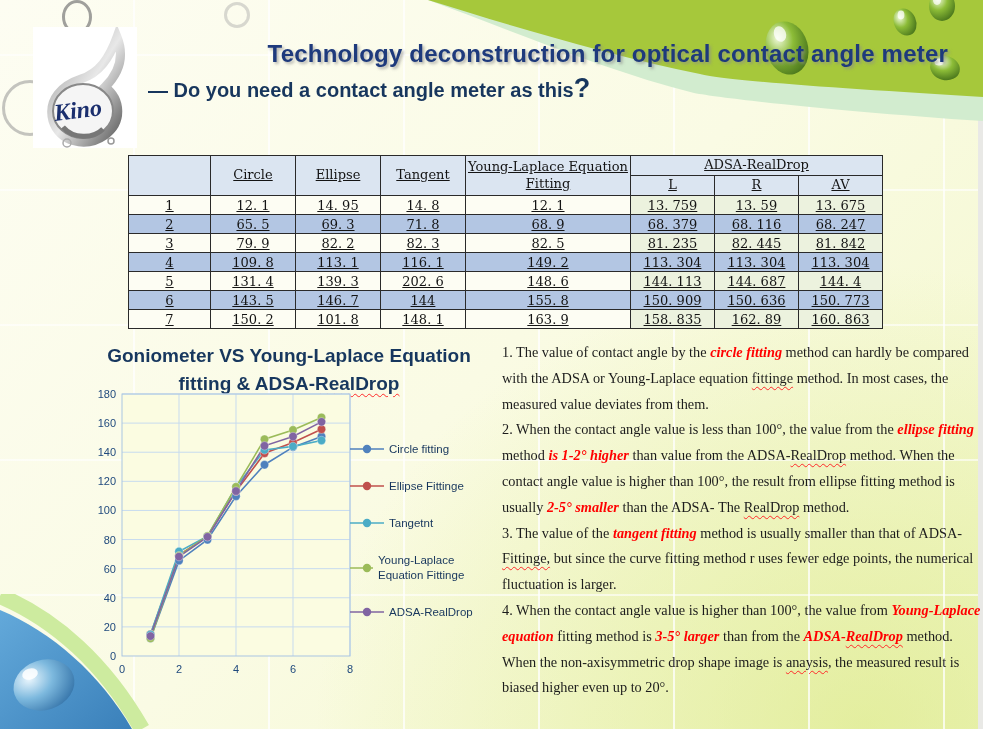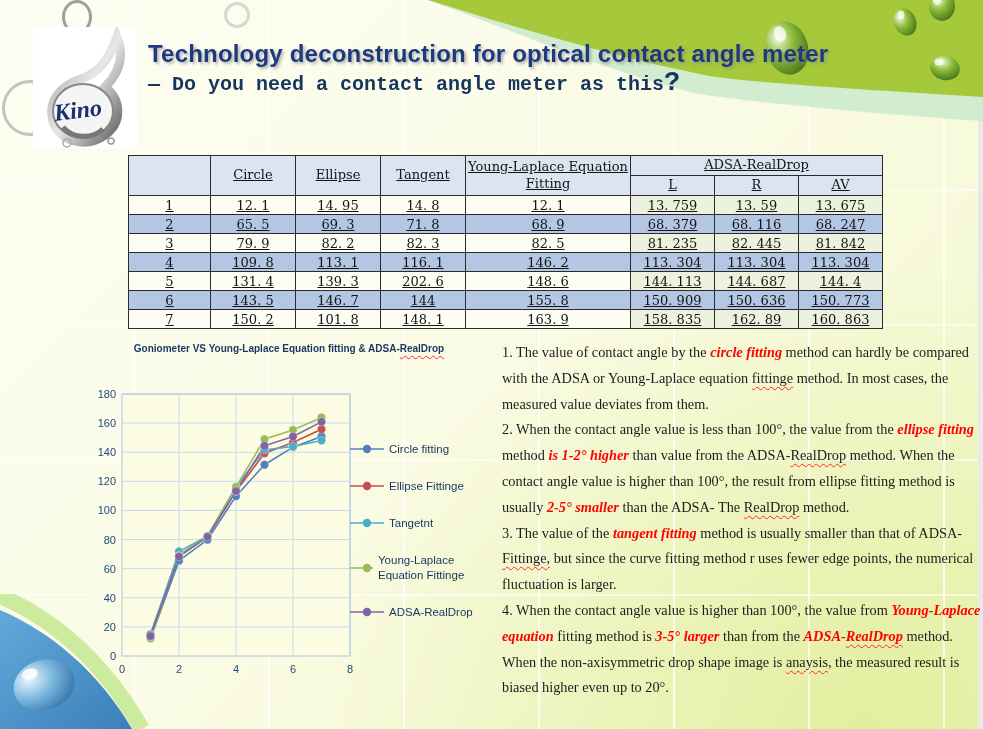--- a/index.html
+++ b/index.html
@@ -22,23 +22,24 @@
   .green-wave { position:absolute; top:0; right:0; }
   .bottom-left-decor { position:absolute; left:0; bottom:0; }
   .logo-box { position:absolute; left:33px; top:27px; width:104px; height:121px; background:#ffffff; }
   .bubble { position:absolute; border-radius:50%; border:3px solid rgba(150,150,150,0.55); background:transparent; }
 
   
   .header-text { position:absolute; left:148px; top:40px; width:800px; }
   .page-title {
     font-size:24px; font-weight:bold; color:#1e3a7c; letter-spacing:0.2px;
     text-shadow:2px 2px 3px rgba(140,140,140,0.65);
+    text-align:right;
   }
   .page-subtitle {
-    font-family:Liberation Mono, monospace; font-weight:bold;
+    margin-top:5px; font-family:Liberation Sans, sans-serif; font-weight:bold;
     font-size:20px; color:#17365d;
   }
   .seg-big { font-size:27px; }
   .tagline {
     position:absolute; left:140px; top:115px;
     font-family:"Liberation Mono", monospace; font-weight:bold; font-style:italic;
     font-size:16px; color:#ff0000; letter-spacing:0.6px;
   }
 
   
@@ -52,21 +53,21 @@
   .results-table thead th { background:#dbe5f1; font-weight:normal; font-size:13px; height:20px; line-height:1.25; }
   .results-table tbody td { font-size:13px; height:19px; background:#fdfdf3; }
   .results-table tbody tr:nth-child(even) td { background:#b3c6e3; }
   .results-table tbody tr:nth-child(odd) td:nth-child(n+6) { background:#ecf2de; }
   .col-num { width:82px; } .col-s { width:85px; } .col-yl { width:165px; } .col-av { width:83px; }
 
   
   .chart-block { position:absolute; left:88px; top:340px; width:402px; height:352px; }
   .chart-title {
     position:absolute; left:18px; top:2px; width:366px; text-align:center;
-    font-size:10px; font-weight:bold; color:#17375e; line-height:1.45;
+    font-size:19px; font-weight:bold; color:#17375e; line-height:1.45;
   }
   .chart-svg { position:absolute; left:2px; top:46px; }
   .tick { font-family:"Liberation Sans", sans-serif; font-size:11px; fill:#1f497d; }
   .legend { position:absolute; left:262px; top:102px; display:flex; flex-direction:column; gap:22px; }
   .legend-item { display:flex; align-items:center; gap:5px; }
   .legend-label { font-size:11.5px; color:#17365d; max-width:122px; line-height:1.3; }
 
   
   .notes {
     position:absolute; left:502px; top:340px; width:480px;
@@ -203,21 +204,21 @@
           <td>82. 5</td>
           <td>81. 235</td>
           <td>82. 445</td>
           <td>81. 842</td>
         </tr>
         <tr>
           <td>4</td>
           <td>109. 8</td>
           <td>113. 1</td>
           <td>116. 1</td>
-          <td>146. 2</td>
+          <td>149. 2</td>
           <td>113. 304</td>
           <td>113. 304</td>
           <td>113. 304</td>
         </tr>
         <tr>
           <td>5</td>
           <td>131. 4</td>
           <td>139. 3</td>
           <td>202. 6</td>
           <td>148. 6</td>

